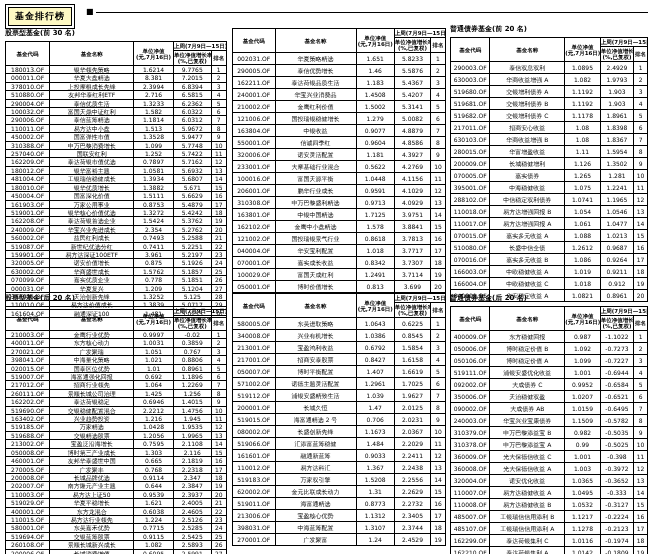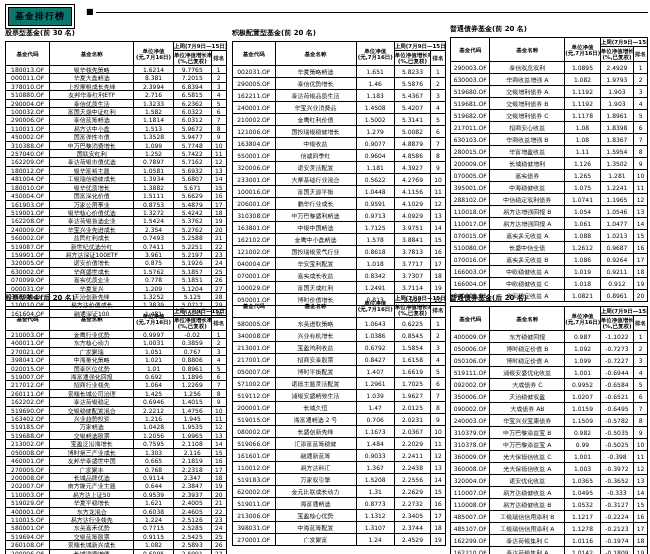--- a/index.html
+++ b/index.html
@@ -5,21 +5,21 @@
   html,body{margin:0;padding:0;}
   body{
     width:650px;height:554px;position:relative;background:#ffffff;
     font-family:"DejaVu Sans","Liberation Sans",sans-serif;color:#000;
     overflow:hidden;
   }
   
   .masthead{position:absolute;left:8px;top:4px;height:20px;}
   .title-box{
     display:inline-block;border:1px solid #000;outline:1px solid #000;outline-offset:2px;
-    padding:2px 6px;font-size:9px;font-weight:bold;letter-spacing:1px;background:#0f766e;
+    padding:2px 6px;font-size:9px;font-weight:bold;letter-spacing:1px;background:#fef9c3;
   }
   .head-bullet{position:absolute;left:86px;top:8px;font-size:8px;line-height:8px;}
   .head-rule{position:absolute;left:96px;top:12px;width:552px;height:0;border-top:1px solid #000;}
   
   .panel{position:absolute;}
   .panel-title{font-size:7px;font-weight:bold;margin:0 0 3px 0;white-space:nowrap;}
   table{border-collapse:collapse;table-layout:fixed;width:100%;}
   th,td{border:1px solid #000;padding:0;text-align:center;overflow:hidden;white-space:nowrap;}
   thead th{font-size:5.5px;font-weight:bold;line-height:6px;padding:1px 0;}
   tbody td{font-size:6px;}
@@ -282,21 +282,20 @@
             <td>161604.OF</td>
             <td>融通深证100</td>
             <td>1.481</td>
             <td>5.0255</td>
             <td>30</td>
           </tr>
         </tbody>
       </table>
     </div>
     <div class="panel rows20" id="p1">
-      <div class="panel-title">积极配置型基金(前 20 名)</div>
       <table>
         <colgroup>
           <col class="c-code">
           <col class="c-name">
           <col class="c-nav">
           <col class="c-growth">
           <col class="c-rank">
         </colgroup>
         <thead>
           <tr>

